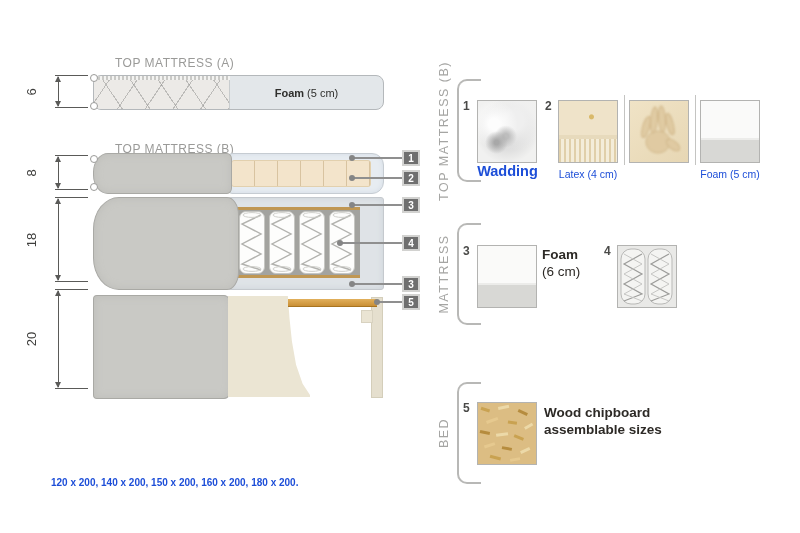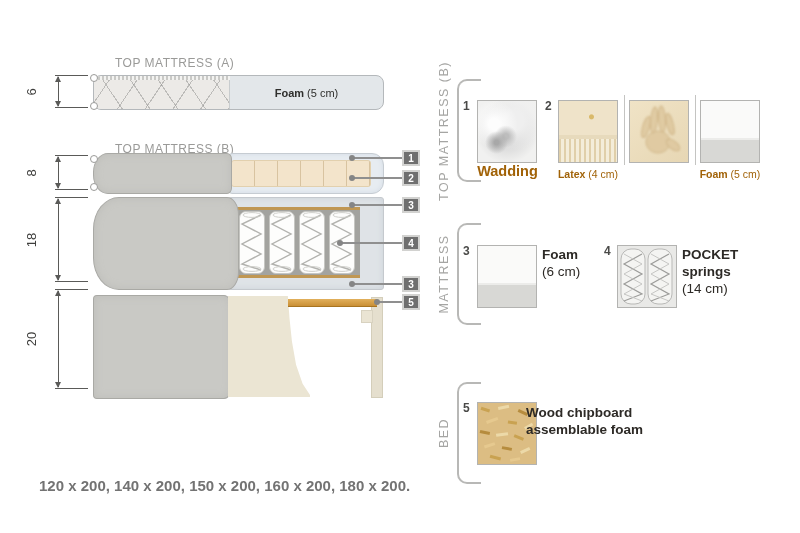--- a/index.html
+++ b/index.html
@@ -75,28 +75,28 @@
         radial-gradient(circle at 28% 38%, #fdfdfd 0 10%, transparent 42%),
         radial-gradient(circle at 62% 32%, #efefef 0 18%, transparent 55%),
         radial-gradient(circle at 50% 50%, #d9d9d9 0 34%, #f1f1f0 75%);}
   .t-latex{background:
         radial-gradient(circle at 56% 26%, #d9b96a 0 2px, transparent 3px),
         linear-gradient(#efe3c9 0 55%, #e7dabc 55% 63%, rgba(0,0,0,0) 63%),
         repeating-linear-gradient(90deg,#e0cfa9 0 2px,#f4edd9 2px 5px);}
   .t-memory{background:linear-gradient(140deg,#f0e3c6,#e7d7b4);}
   .t-foam{background:linear-gradient(180deg,#fafaf9 0 60%, #ececea 60% 64%, #d8d8d5 64% 100%);}
   .t-chip{background:#dcbd83;}
-  .cap{position:absolute;text-align:center;font-size:10.5px;color:#a16207;line-height:12px;}
-  .cap b{font-weight:bold;}
+  .cap{position:absolute;text-align:center;font-size:10.5px;color:#1d4ed8;line-height:12px;}
+  .cap b{font-weight:normal;}
   .big-cap{font-size:14.5px;font-weight:bold;}
   .side-text{position:absolute;font-size:13.5px;line-height:17px;color:#2d2a26;}
   .divider{position:absolute;width:1px;background:#c4c4c2;}
   
   .sizes-title{position:absolute;left:58px;top:455px;font-size:13.5px;color:#9e9e9c;}
-  .sizes-list{position:absolute;left:39px;top:477px;font-size:15px;font-weight:bold;color:#737373;}
+  .sizes-list{position:absolute;left:51px;top:477px;font-size:10px;font-weight:bold;color:#1d4ed8;}
 </style>
 </head>
 <body>
 
 <div id="stage">
 
   <div class="dim" style="top:75px;height:33px;">
     <div class="dim-tick" style="top:0"></div>
     <div class="dim-tick" style="bottom:0"></div>
     <div class="dim-line">
@@ -264,25 +264,20 @@
   <span class="lnum" style="left:604px;top:244px;">4</span>
   <div class="thumb" style="left:617px;top:245px;background:#e9e9e7;">
     <svg width="58" height="61" viewBox="0 0 58 61">
       <rect x="3" y="3" width="24" height="55" rx="10" fill="#f4f4f2" stroke="#b9b9b7"></rect>
       <polyline points="24,8 6,18 24,28 6,38 24,48 6,55" fill="none" stroke="#9c9c9a" stroke-width="1.2"></polyline>
       <polyline points="6,8 24,18 6,28 24,38 6,48 24,55" fill="none" stroke="#c6c6c4" stroke-width="1"></polyline>
       <rect x="30" y="3" width="24" height="55" rx="10" fill="#f4f4f2" stroke="#b9b9b7"></rect>
       <polyline points="51,8 33,18 51,28 33,38 51,48 33,55" fill="none" stroke="#9c9c9a" stroke-width="1.2"></polyline>
       <polyline points="33,8 51,18 33,28 51,38 33,48 51,55" fill="none" stroke="#c6c6c4" stroke-width="1"></polyline>
     </svg>
-  </div>
-  <div class="side-text" style="left:682px;top:246px;">
-    <b>POCKET</b><br>
-    <b>springs</b><br>
-    <span>(14 cm)</span>
   </div>
 
   <div class="vtitle" style="left:444px;top:433px;">BED</div>
   <div class="bracket" style="top:382px;height:102px;"></div>
 
   <span class="lnum" style="left:463px;top:401px;">5</span>
   <div class="thumb t-chip" style="left:477px;top:402px;">
     <svg width="58" height="61" viewBox="0 0 58 61">
       <g stroke-width="0">
         <rect x="3" y="5" width="9" height="3" fill="#c9a251" transform="rotate(18 7 6)"></rect>
@@ -295,20 +290,20 @@
         <rect x="18" y="30" width="12" height="3" fill="#ecd9a8" transform="rotate(-8 24 31)"></rect>
         <rect x="36" y="33" width="10" height="3" fill="#c9a251" transform="rotate(22 41 34)"></rect>
         <rect x="6" y="41" width="11" height="3" fill="#e6c98f" transform="rotate(-18 11 42)"></rect>
         <rect x="24" y="44" width="10" height="3" fill="#b68c3e" transform="rotate(10 29 45)"></rect>
         <rect x="42" y="46" width="10" height="3" fill="#ecd9a8" transform="rotate(-25 47 47)"></rect>
         <rect x="12" y="53" width="11" height="3" fill="#c9a251" transform="rotate(15 17 54)"></rect>
         <rect x="32" y="55" width="10" height="3" fill="#e6c98f" transform="rotate(-10 37 56)"></rect>
       </g>
     </svg>
   </div>
-  <div class="side-text" style="left:526px;top:404px;font-weight:bold;">
+  <div class="side-text" style="left:544px;top:404px;font-weight:bold;">
     <span>Wood chipboard</span><br>
-    <span>assemblable foam</span>
+    <span>assemblable sizes</span>
   </div>
 
   <div class="sizes-list">120 x 200, 140 x 200, 150 x 200, 160 x 200, 180 x 200.</div>
 
 </div>
 
 </body></html>

